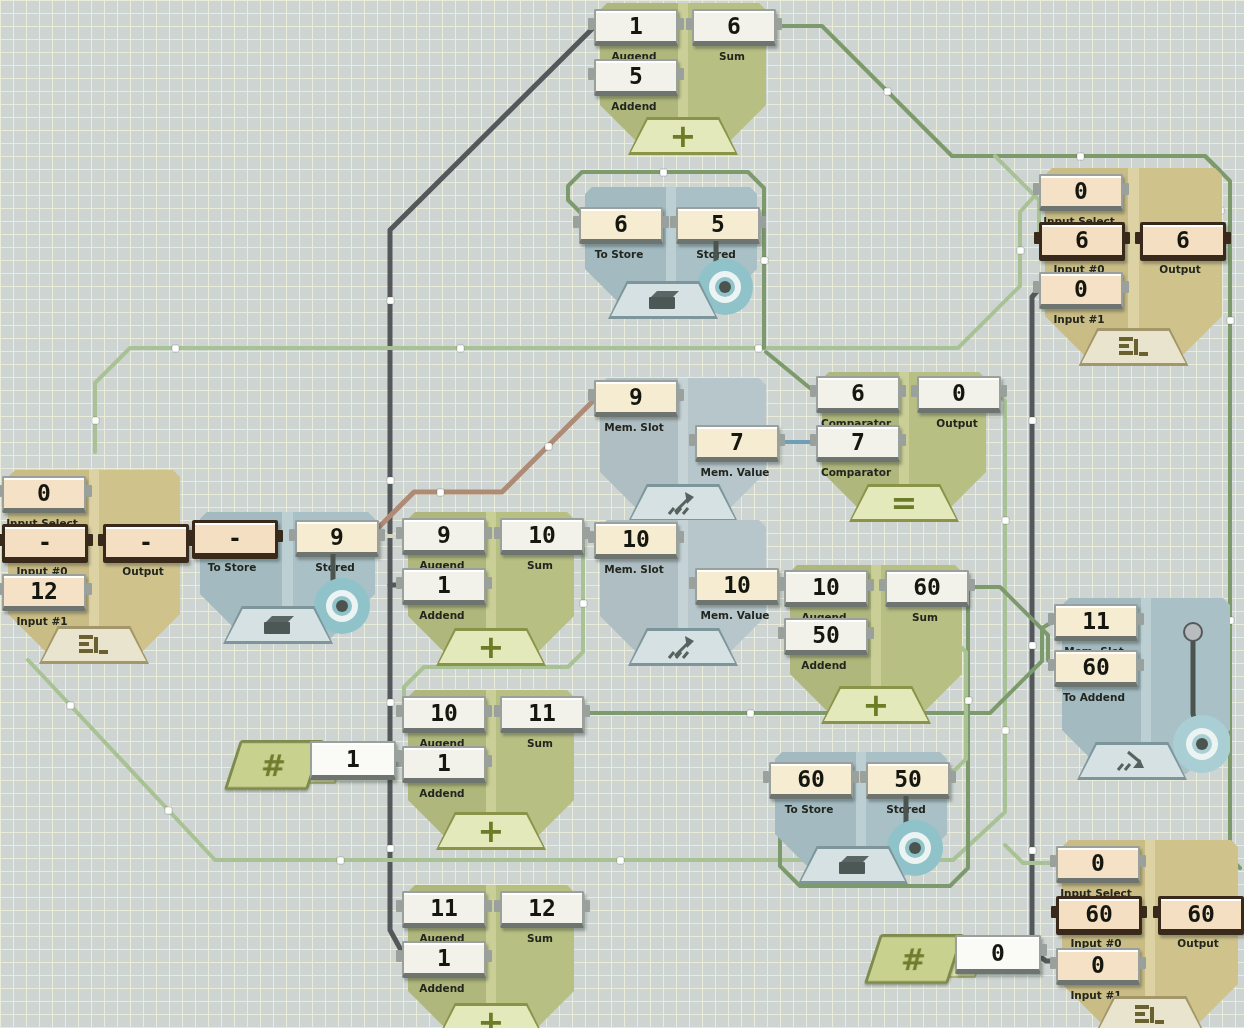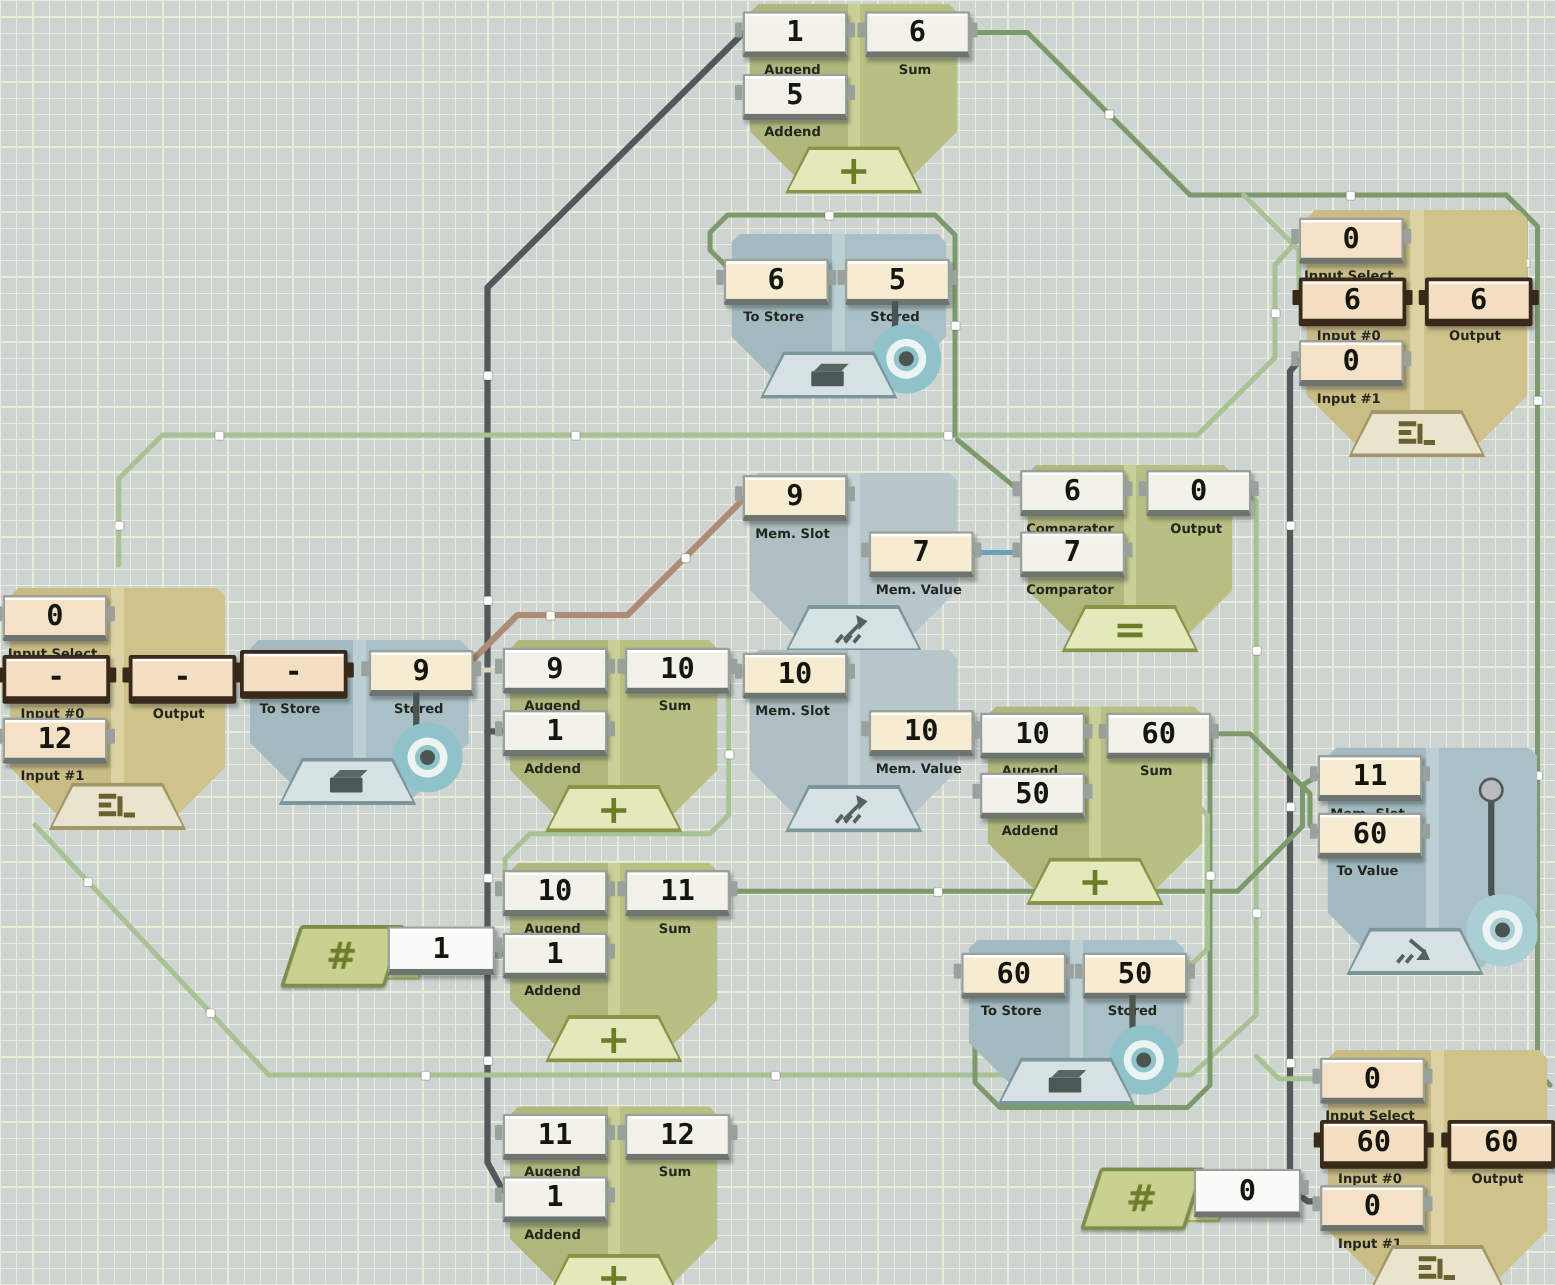--- a/index.html
+++ b/index.html
@@ -506,21 +506,21 @@
           <i class="nub nr"></i>
         </div>
         <div class="plabel">Mem. Slot</div>
       </div>
   <div class="port" style="left:-8px;top:52px">
         <div class="pbox">
           <span class="pval">60</span>
           <i class="nub nl"></i>
           <i class="nub nr"></i>
         </div>
-        <div class="plabel">To Value</div>
+        <div class="plabel">To Addend</div>
       </div>
 </div>
 
 <div class="node t-green" style="left:408px;top:690px;width:166px;height:154px">
   <div class="body"></div>
   <div class="tab green">
         <div class="tabin">
           <span class="opglyph">+</span>
         </div>
       </div>

